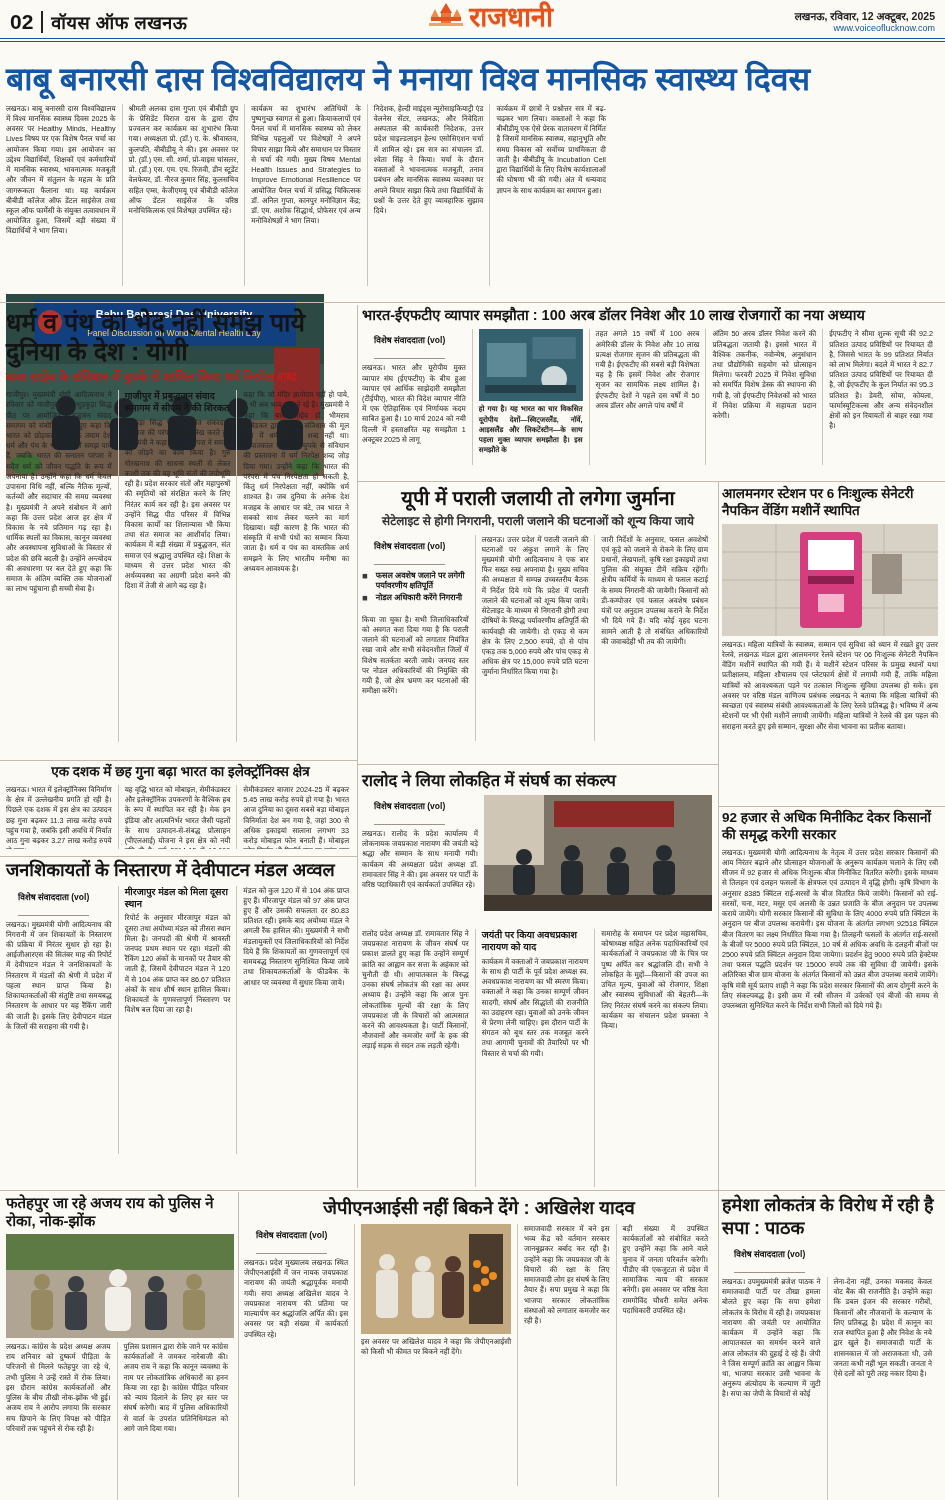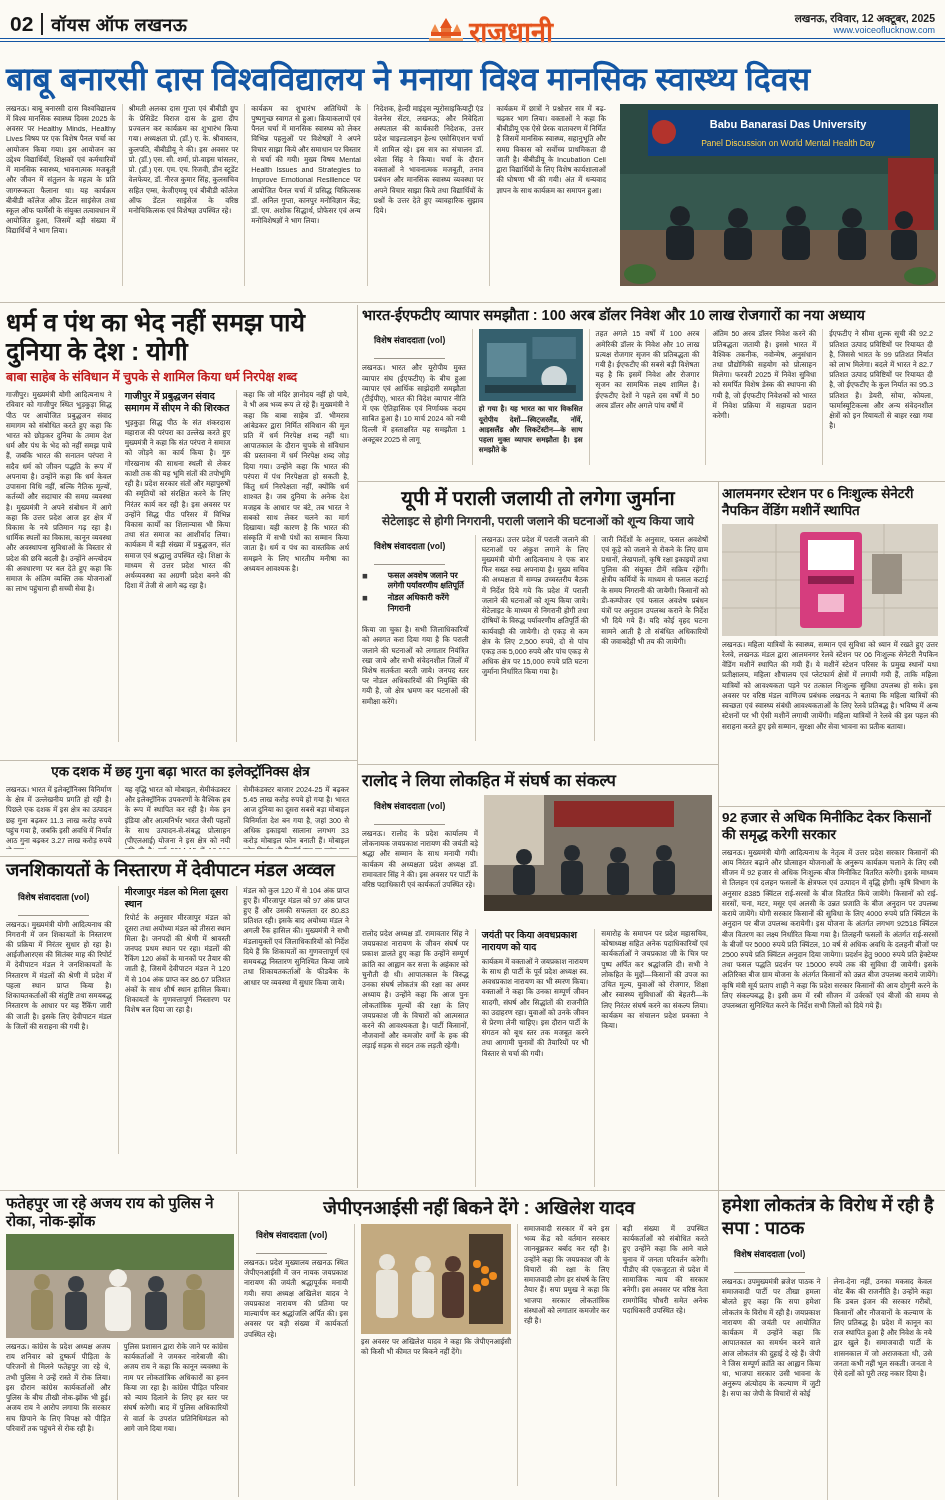--- a/index.html
+++ b/index.html
@@ -1,21 +1,21 @@
 <!DOCTYPE html>
 <html><head>
 <meta charset="utf-8">
 <style>
   html,body{margin:0;padding:0;background:#dcdcdc;}
   .page{position:relative;width:945px;height:1500px;margin:0 auto;background:#fcfaf4;
         font-family:"Liberation Sans","DejaVu Sans",sans-serif;color:#161616;overflow:hidden;}
   .abs{position:absolute;}
   
-  .hdr{position:absolute;top:0;left:0;width:945px;height:42px;display:flex;align-items:flex-start;
-       justify-content:space-between;padding:12px 10px;box-sizing:border-box;
+  .hdr{position:absolute;top:0;left:0;width:945px;height:42px;display:flex;align-items:flex-end;
+       justify-content:space-between;padding:4px 10px;box-sizing:border-box;
        border-bottom:4px double #1356a4;background:#fcfaf4;}
   .hdr-left{display:flex;align-items:center;gap:8px;}
   .page-num{font-size:21px;font-weight:700;}
   .hdr-sep{width:2px;height:22px;background:#222;}
   .paper-name{font-size:18px;font-weight:700;letter-spacing:.5px;}
   .masthead-wrap{display:flex;align-items:center;gap:6px;}
   .masthead{font-size:27px;font-weight:700;color:#e4531d;text-shadow:0 1px 0 #f9c39e;}
   .hdr-right{text-align:right;line-height:1.25;}
   .dateline{font-size:10.5px;font-weight:700;color:#222;}
   .website{font-size:9px;color:#1356a4;}
@@ -27,21 +27,21 @@
   .center{text-align:center;}
   .red-deck{font-size:12.5px;font-weight:700;color:#c01d1d;margin:0 0 5px 0;line-height:1.25;}
   .deck{font-size:12px;font-weight:700;color:#333;margin:0 0 5px 0;line-height:1.3;}
   .byline{font-size:8.5px;font-weight:700;color:#111;display:inline-block;
           border-bottom:1px solid #9a948a;padding-bottom:13px;margin-bottom:4px;margin-left:12px;}
   .col-head{font-size:9.5px;font-weight:700;line-height:1.3;margin-bottom:3px;}
   .body-text{font-size:7.2px;line-height:1.42;text-align:justify;color:#242424;}
   .cols{display:flex;overflow:hidden;}
   .cols .col{flex:1;overflow:hidden;padding:0 6px 0 0;}
   .cols .col + .col{border-left:1px solid #ccc5b7;padding-left:6px;}
-  .bullet{display:flex;gap:20px;font-size:8px;font-weight:700;line-height:1.3;margin:2px 0;}
+  .bullet{display:flex;gap:8px;font-size:8px;font-weight:700;line-height:1.3;margin:2px 0;}
   .bullet .mark{color:#3a3a3a;font-size:7px;}
   .divider-h{position:absolute;height:1px;background:#c2bbae;}
   .divider-v{position:absolute;width:1px;background:#c2bbae;}
   .photo{display:block;background:#888;}
   section{box-sizing:border-box;}
 </style>
 </head>
 <body>
 
 <div class="page">
@@ -64,21 +64,21 @@
       <span class="masthead">राजधानी</span>
     </div>
     <div class="hdr-right">
       <div class="dateline">लखनऊ, रविवार, 12 अक्टूबर, 2025</div>
       <div class="website">www.voiceoflucknow.com</div>
     </div>
   </div>
 
   <section class="abs" style="top:62px;left:6px;width:933px;">
     <h1 class="headline-xl">बाबू बनारसी दास विश्वविद्यालय ने मनाया विश्व मानसिक स्वास्थ्य दिवस</h1>
-    <div style="display:flex;gap:8px;">
+    <div style="display:flex;gap:8px;flex-direction:column;">
       <div class="cols" style="width:606px;height:182px;">
         <div class="col body-text">लखनऊ। बाबू बनारसी दास विश्वविद्यालय में विश्व मानसिक स्वास्थ्य दिवस 2025 के अवसर पर Healthy Minds, Healthy Lives विषय पर एक विशेष पैनल चर्चा का आयोजन किया गया। इस आयोजन का उद्देश्य विद्यार्थियों, शिक्षकों एवं कर्मचारियों में मानसिक स्वास्थ्य, भावनात्मक मजबूती और जीवन में संतुलन के महत्व के प्रति जागरूकता फैलाना था। यह कार्यक्रम बीबीडी कॉलेज ऑफ डेंटल साइंसेज तथा स्कूल ऑफ फार्मेसी के संयुक्त तत्वावधान में आयोजित हुआ, जिसमें बड़ी संख्या में विद्यार्थियों ने भाग लिया।</div>
         <div class="col body-text">श्रीमती अलका दास गुप्ता एवं बीबीडी ग्रुप के प्रेसिडेंट विराज दास के द्वारा दीप प्रज्वलन कर कार्यक्रम का शुभारंभ किया गया। अध्यक्षता प्रो. (डॉ.) ए. के. श्रीवास्तव, कुलपति, बीबीडीयू ने की। इस अवसर पर प्रो. (डॉ.) एस. सी. शर्मा, प्रो-वाइस चांसलर, प्रो. (डॉ.) एस. एम. एच. रिजवी, डीन स्टूडेंट वेलफेयर, डॉ. नीरज कुमार सिंह, कुलसचिव सहित एम्स, केजीएमयू एवं बीबीडी कॉलेज ऑफ डेंटल साइंसेज के वरिष्ठ मनोचिकित्सक एवं विशेषज्ञ उपस्थित रहे।</div>
         <div class="col body-text">कार्यक्रम का शुभारंभ अतिथियों के पुष्पगुच्छ स्वागत से हुआ। क्रियाकलापों एवं पैनल चर्चा में मानसिक स्वास्थ्य को लेकर विभिन्न पहलुओं पर विशेषज्ञों ने अपने विचार साझा किये और समाधान पर विस्तार से चर्चा की गयी। मुख्य विषय Mental Health Issues and Strategies to Improve Emotional Resilience पर आयोजित पैनल चर्चा में प्रसिद्ध चिकित्सक डॉ. अनिल गुप्ता, कानपुर मनोविज्ञान केंद्र; डॉ. एम. अशोक सिद्धार्थ, प्रोफेसर एवं अन्य मनोविशेषज्ञों ने भाग लिया।</div>
         <div class="col body-text">निदेशक, हेल्दी माइंड्स न्यूरोसाइकियाट्री एंड वेलनेस सेंटर, लखनऊ; और निवेदिता अस्पताल की कार्यकारी निदेशक, उत्तर प्रदेश चाइल्डलाइन हेल्थ एसोसिएशन चर्चा में शामिल रहे। इस सत्र का संचालन डॉ. श्वेता सिंह ने किया। चर्चा के दौरान वक्ताओं ने भावनात्मक मजबूती, तनाव प्रबंधन और मानसिक स्वास्थ्य व्यवस्था पर अपने विचार साझा किये तथा विद्यार्थियों के प्रश्नों के उत्तर देते हुए व्यावहारिक सुझाव दिये।</div>
         <div class="col body-text">कार्यक्रम में छात्रों ने प्रश्नोत्तर सत्र में बढ़-चढ़कर भाग लिया। वक्ताओं ने कहा कि बीबीडीयू एक ऐसे प्रेरक वातावरण में निर्मित है जिसमें मानसिक स्वास्थ्य, सहानुभूति और समग्र विकास को सर्वोच्च प्राथमिकता दी जाती है। बीबीडीयू के Incubation Cell द्वारा विद्यार्थियों के लिए विशेष कार्यशालाओं की घोषणा भी की गयी। अंत में धन्यवाद ज्ञापन के साथ कार्यक्रम का समापन हुआ।</div>
       </div>
       <svg class="photo" width="318" height="182" viewBox="0 0 318 182">
         <rect width="318" height="182" fill="#36584f"></rect>
         <rect x="0" y="0" width="318" height="70" fill="#2c4a43"></rect>

